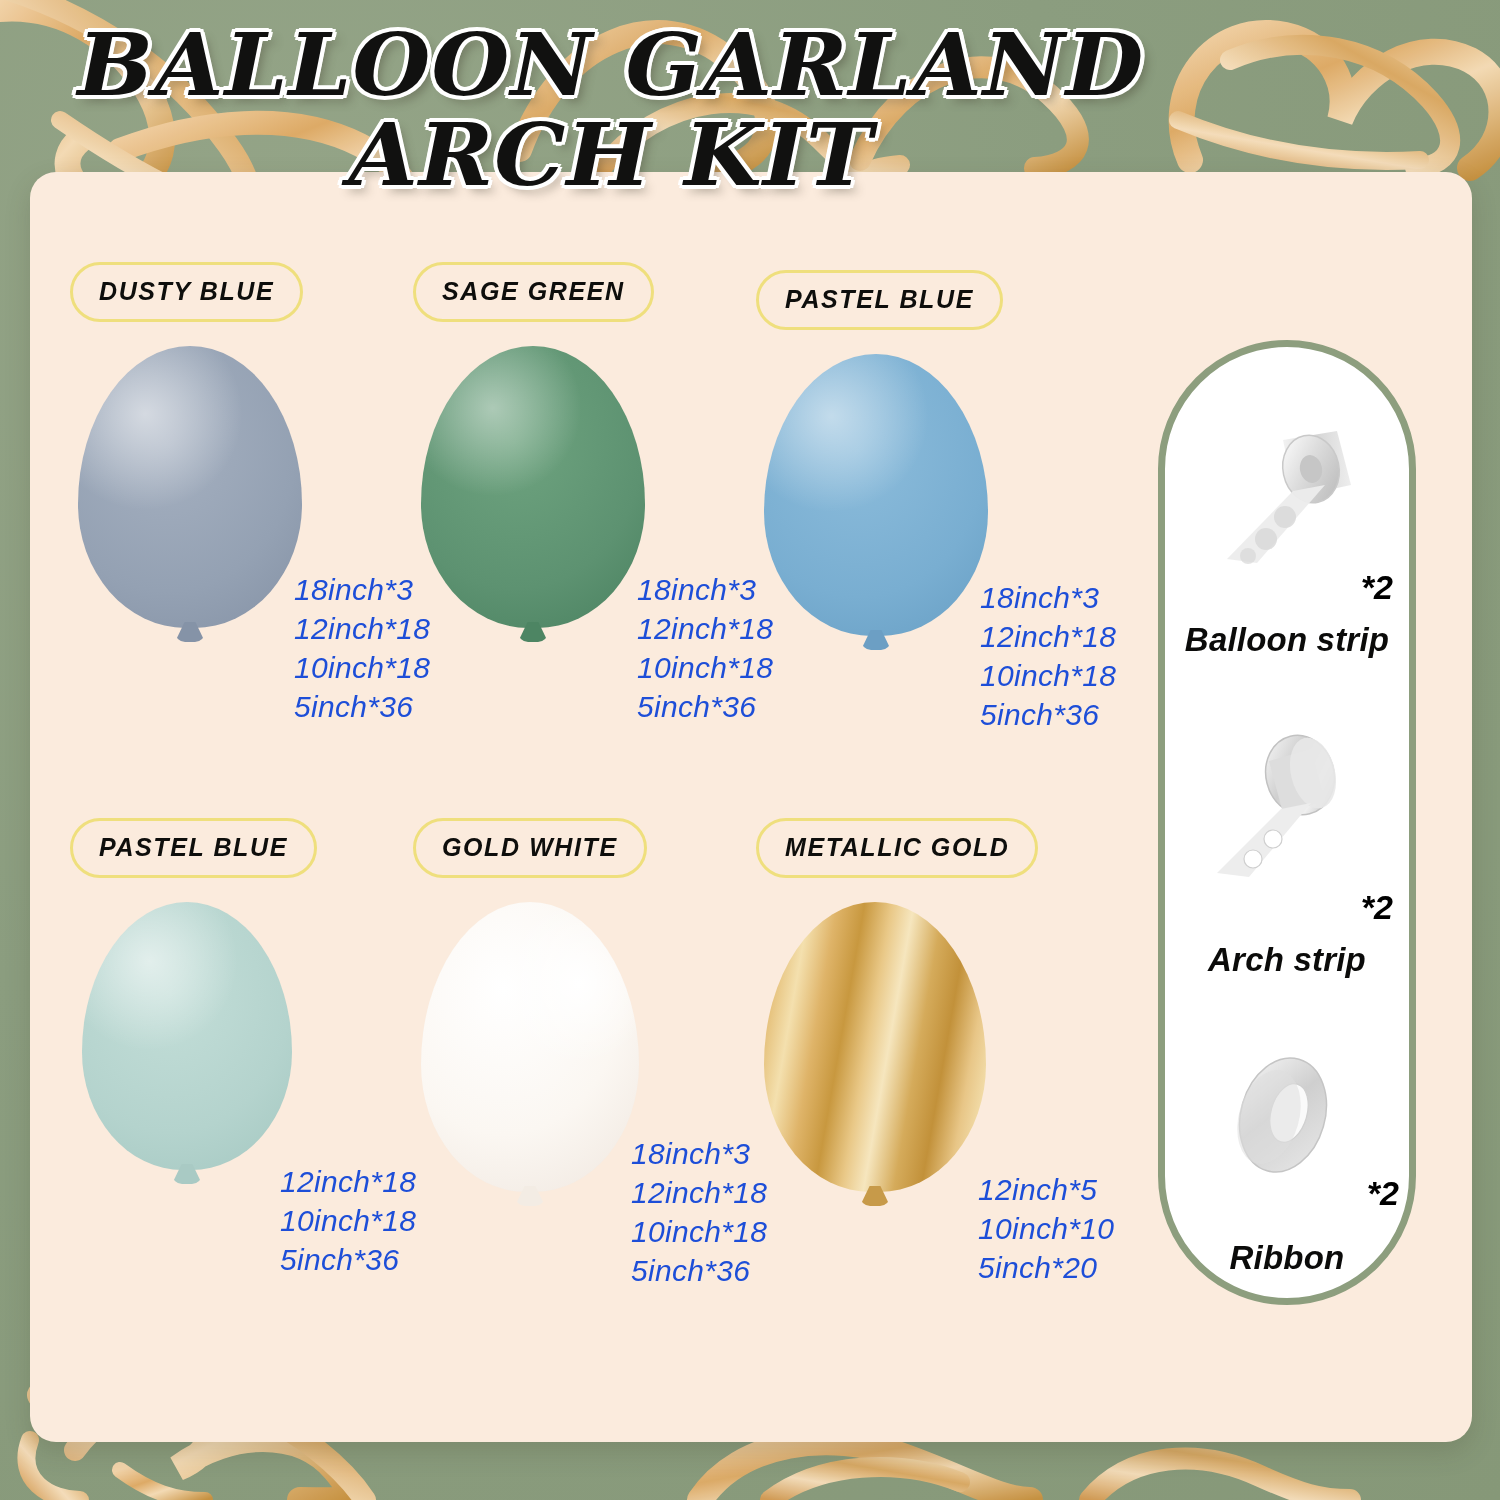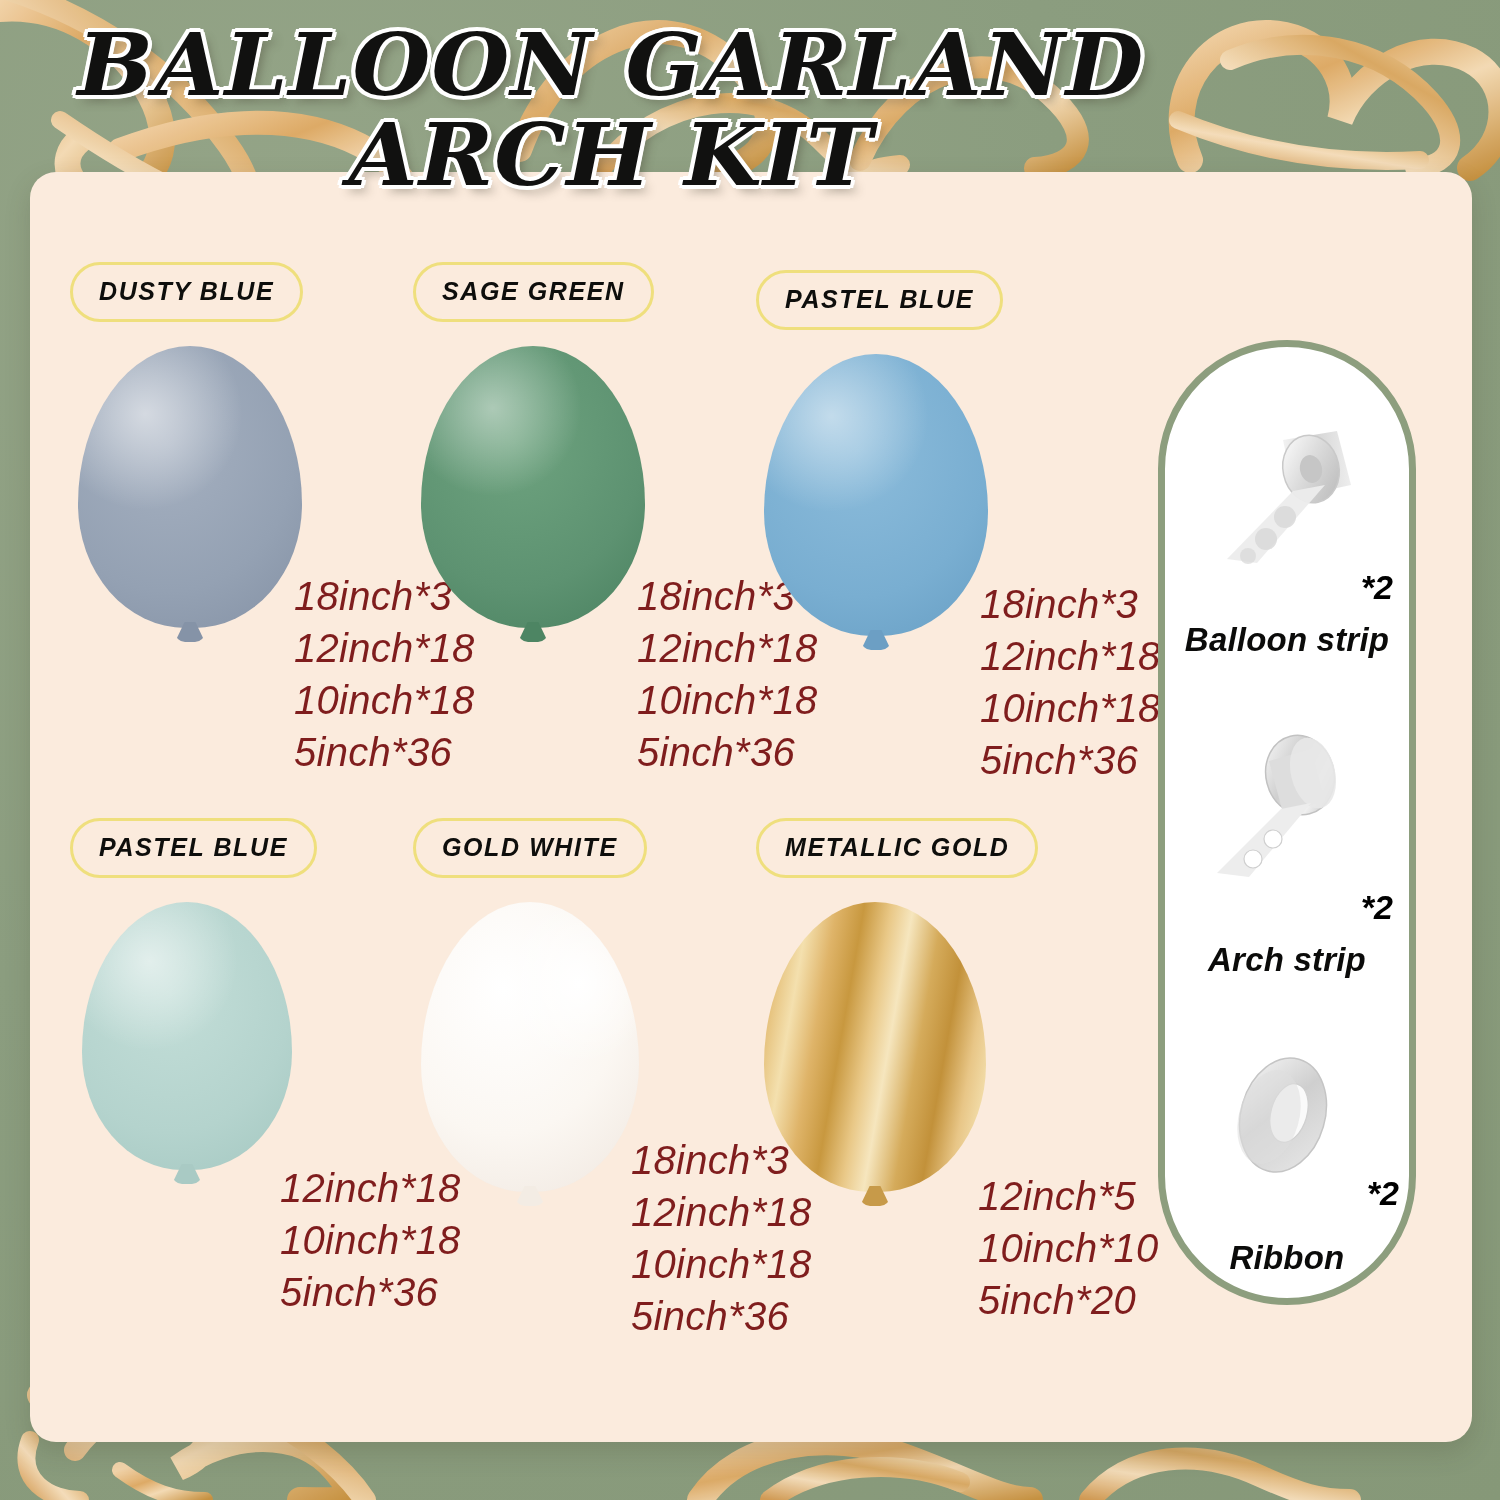--- a/index.html
+++ b/index.html
@@ -109,23 +109,23 @@
     border-radius:4px 4px 10px 10px;
     clip-path:polygon(32% 0,68% 0,100% 100%,0 100%);
   }
 
   
   .sizes{
     position:absolute;
     left:224px; top:246px;
     font-family:"Liberation Sans", sans-serif;
     font-style:italic;
-    font-size:40px;
+    font-size:30px;
     line-height:1.30;
-    color:#7f1d1d;
+    color:#1d4ed8;
     letter-spacing:.3px;
     white-space:nowrap;
   }
   .cell.short .sizes{ top:282px; }
 
   
   .acc{
     position:absolute;
     left:1128px; top:168px;
     width:258px; height:965px;

